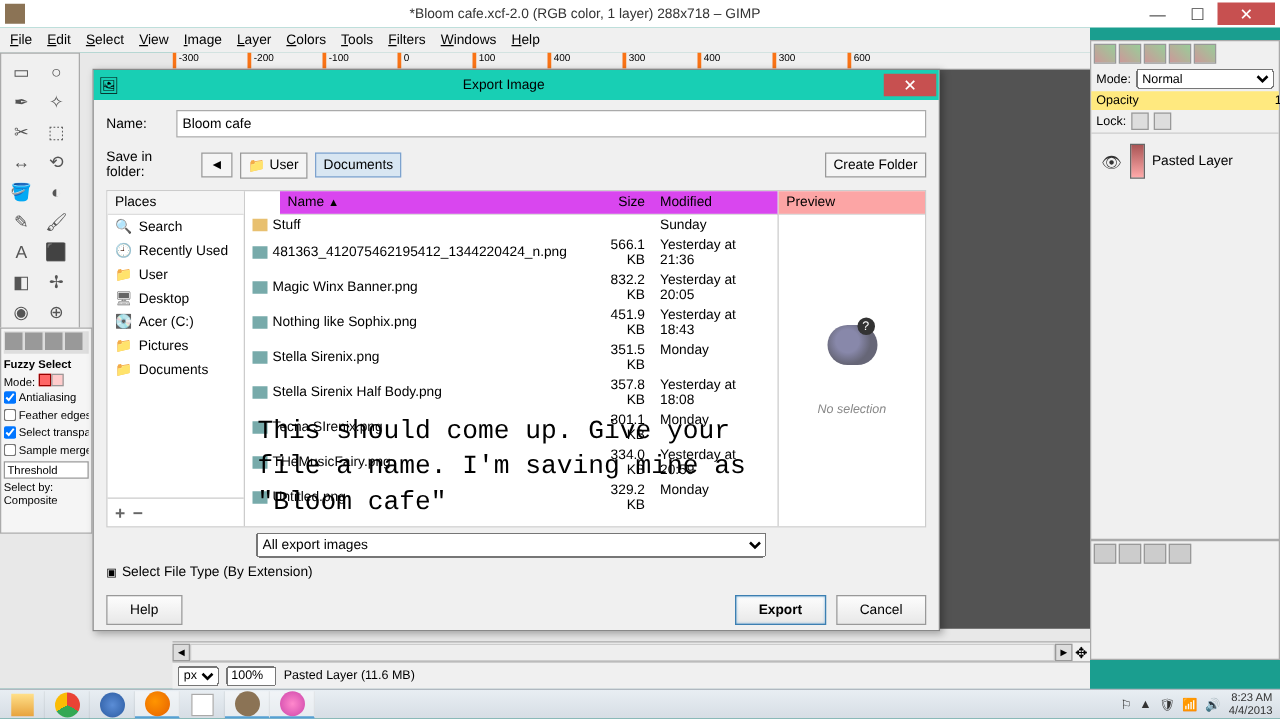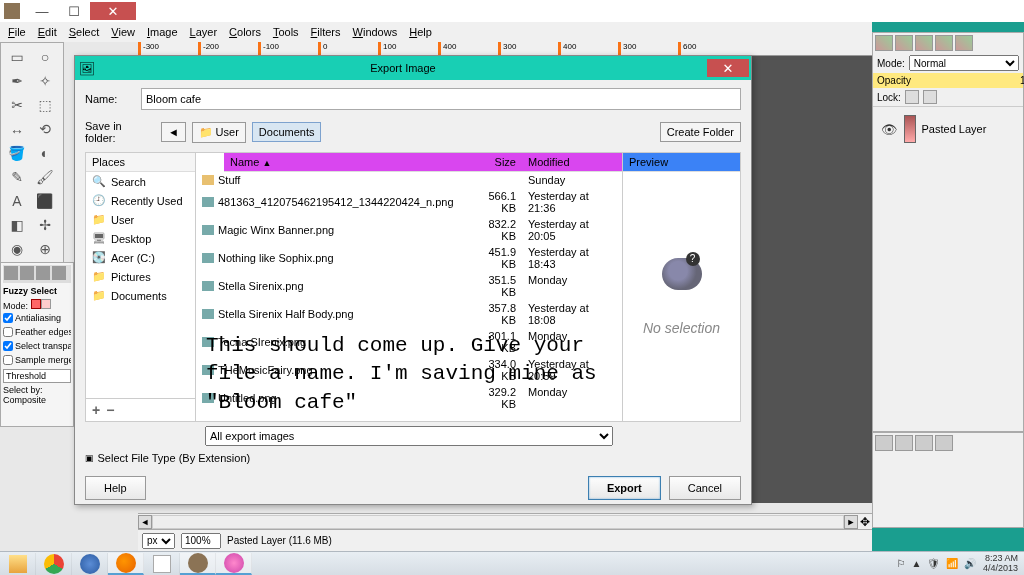--- a/index.html
+++ b/index.html
@@ -101,22 +101,22 @@
 .dialog .files .cols .sort { font-size: 9px; }
 .dialog .files .row { display: flex; font-size: 11px; padding: 1px 0; }
 .dialog .files .row .cname { flex: 1; padding: 1px 6px; display: flex; align-items: center; gap: 4px; }
 .dialog .files .row .csize { width: 55px; text-align: right; padding: 1px 6px; }
 .dialog .files .row .cmod { width: 100px; padding: 1px 6px; }
 .dialog .files .row .fi { width: 12px; height: 10px; display: inline-block; background: #888; }
 .dialog .files .row .fi.folder { background: #e8c070; }
 .dialog .files .row .fi.img { background: #7aa; }
 
 .dialog .preview { width: 118px; border-left: 1px solid #ccc; display: flex; flex-direction: column; }
-.dialog .preview .hdr { padding: 3px 6px; background: #3b82f6; border-bottom: 1px solid #ddd; font-size: 11px; }
-.dialog .preview .body { flex: 1; display: flex; flex-direction: column; align-items: center; justify-content: center; color: #888; font-style: italic; font-size: 14px; gap: 30px; }
+.dialog .preview .hdr { padding: 3px 6px; background: #fca5a5; border-bottom: 1px solid #ddd; font-size: 11px; }
+.dialog .preview .body { flex: 1; display: flex; flex-direction: column; align-items: center; justify-content: center; color: #888; font-style: italic; font-size: 10px; gap: 30px; }
 .dialog .preview .pic { width: 40px; height: 32px; background: radial-gradient(circle at 40% 40%, #88a 30%, #667 60%); border-radius: 18px; position: relative; }
 .dialog .preview .pic::after { content: "?"; position: absolute; right: 2px; top: -6px; width: 14px; height: 14px; background: #333; color: #fff; border-radius: 50%; display: flex; align-items: center; justify-content: center; font-size: 10px; font-style: normal; }
 
 .dialog .filterrow { display: flex; gap: 10px; margin-top: 4px; align-items: center; }
 .dialog .filterrow select { flex: 1; height: 20px; font-size: 11px; }
 .dialog .ext { margin-top: 6px; font-size: 11px; display: flex; align-items: center; gap: 4px; }
 .dialog .ext .p { font-size: 9px; }
 .dialog .actions { display: flex; gap: 8px; margin-top: 12px; }
 .dialog .actions .spacer { flex: 1; }
 .dialog .actions button { padding: 4px 18px; height: 24px; background: linear-gradient(#fdfdfd,#e8e8e8); border: 1px solid #999; font-size: 11px; }
@@ -133,20 +133,21 @@
 .taskbar .clock { text-align: right; line-height: 1.05; font-size: 9px; }
 
 .circ { width: 20px; height: 20px; border-radius: 50%; display: inline-block; }
 .sq { width: 18px; height: 18px; display: inline-block; }
 </style>
 </head>
 <body>
 
 <div class="titlebar">
   <div class="icon"></div>
+  <div class="title">*Bloom cafe.xcf-2.0 (RGB color, 1 layer) 288x718 – GIMP</div>
   <div class="wbtn">—</div>
   <div class="wbtn">☐</div>
   <div class="wbtn close">✕</div>
 </div>
 
 <div class="menubar" id="menubar">
     <span>File</span>
     <span>Edit</span>
     <span>Select</span>
     <span>View</span>

